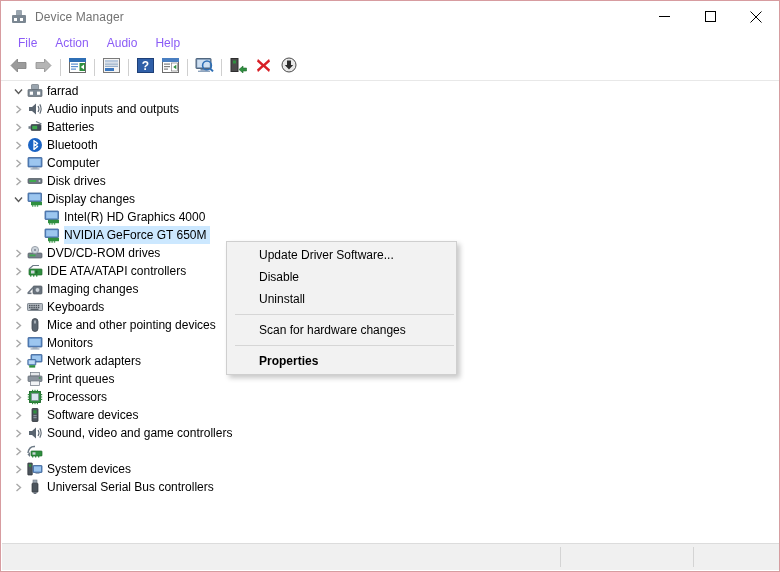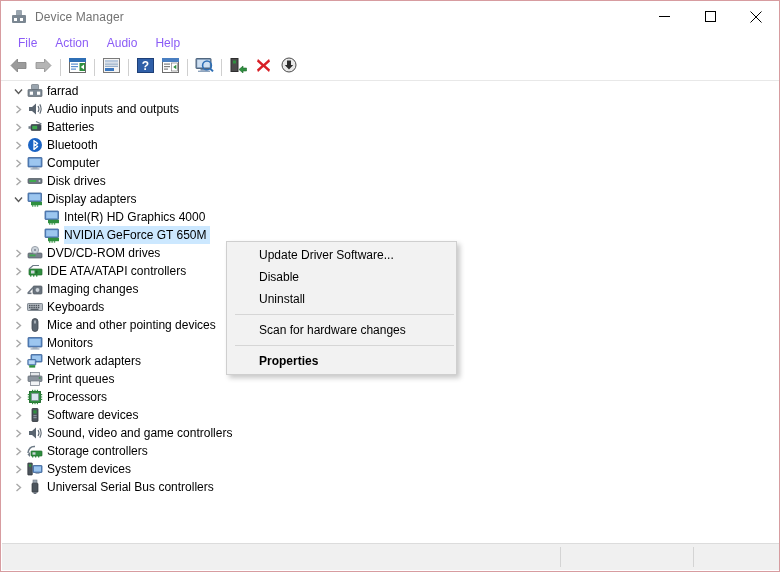--- a/index.html
+++ b/index.html
@@ -484,21 +484,21 @@
         <svg width="16" height="16" viewBox="0 0 16 16">
           <rect x="1" y="2" width="13.5" height="8.5" rx="0.6" fill="#5b88c4" stroke="#3b6295" stroke-width="0.8"></rect>
           <rect x="2.2" y="3.2" width="11.1" height="6.1" fill="#9cc6ef"></rect>
           <rect x="4" y="10.8" width="11" height="3.4" fill="#2f8f3f"></rect>
           <rect x="5" y="14.2" width="1.4" height="1.4" fill="#2f8f3f"></rect>
           <rect x="7.4" y="14.2" width="1.4" height="1.4" fill="#2f8f3f"></rect>
           <rect x="9.8" y="14.2" width="1.4" height="1.4" fill="#2f8f3f"></rect>
         </svg>
       </span>
       <span class="label-wrap">
-          <span class="label">Display adapters</span>
+          <span class="label">Display changes</span>
         </span>
     </div>
 
     <div class="tree-row lvl2">
       <span class="ticon">
         <svg width="16" height="16" viewBox="0 0 16 16">
           <rect x="1" y="2" width="13.5" height="8.5" rx="0.6" fill="#5b88c4" stroke="#3b6295" stroke-width="0.8"></rect>
           <rect x="2.2" y="3.2" width="11.1" height="6.1" fill="#9cc6ef"></rect>
           <rect x="4" y="10.8" width="11" height="3.4" fill="#2f8f3f"></rect>
           <rect x="5" y="14.2" width="1.4" height="1.4" fill="#2f8f3f"></rect>
@@ -765,23 +765,20 @@
         <svg width="16" height="16" viewBox="0 0 16 16">
           <rect x="4" y="8" width="11" height="5" rx="0.6" fill="#2f8f3f" stroke="#1f6a2b" stroke-width="0.7"></rect>
           <rect x="5.5" y="9.3" width="3" height="2.4" fill="#cdd4db"></rect>
           <path d="M1 10 Q2 3 8 3.5" fill="none" stroke="#6d7a86" stroke-width="1.5"></path>
           <path d="M0.5 11.5 L3 9 L3 14 Z" fill="#6d7a86"></path>
           <rect x="5" y="13" width="1.3" height="1.5" fill="#2f8f3f"></rect>
           <rect x="8" y="13" width="1.3" height="1.5" fill="#2f8f3f"></rect>
           <rect x="11" y="13" width="1.3" height="1.5" fill="#2f8f3f"></rect>
         </svg>
       </span>
-      <span class="label-wrap">
-          <span class="label">Storage controllers</span>
-        </span>
     </div>
 
     <div class="tree-row lvl1">
       <span class="chev">
         <svg width="9" height="9" viewBox="0 0 9 9">
             <path d="M2.5 1 L6.5 4.5 L2.5 8" fill="none" stroke="#a8a8a8" stroke-width="1.4"></path>
           </svg>
       </span>
       <span class="ticon">
         <svg width="16" height="16" viewBox="0 0 16 16">

